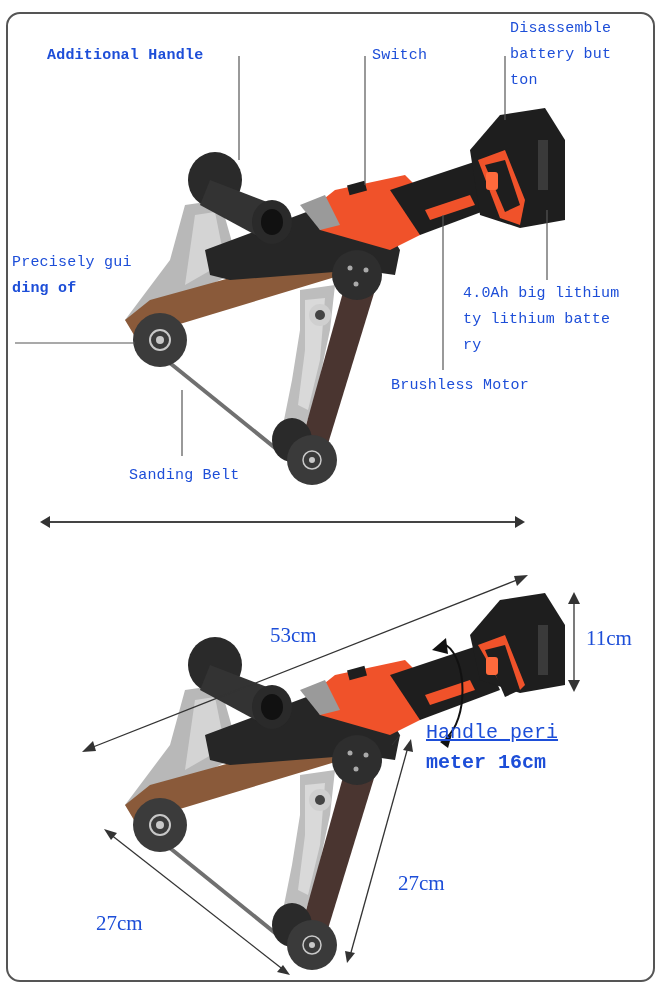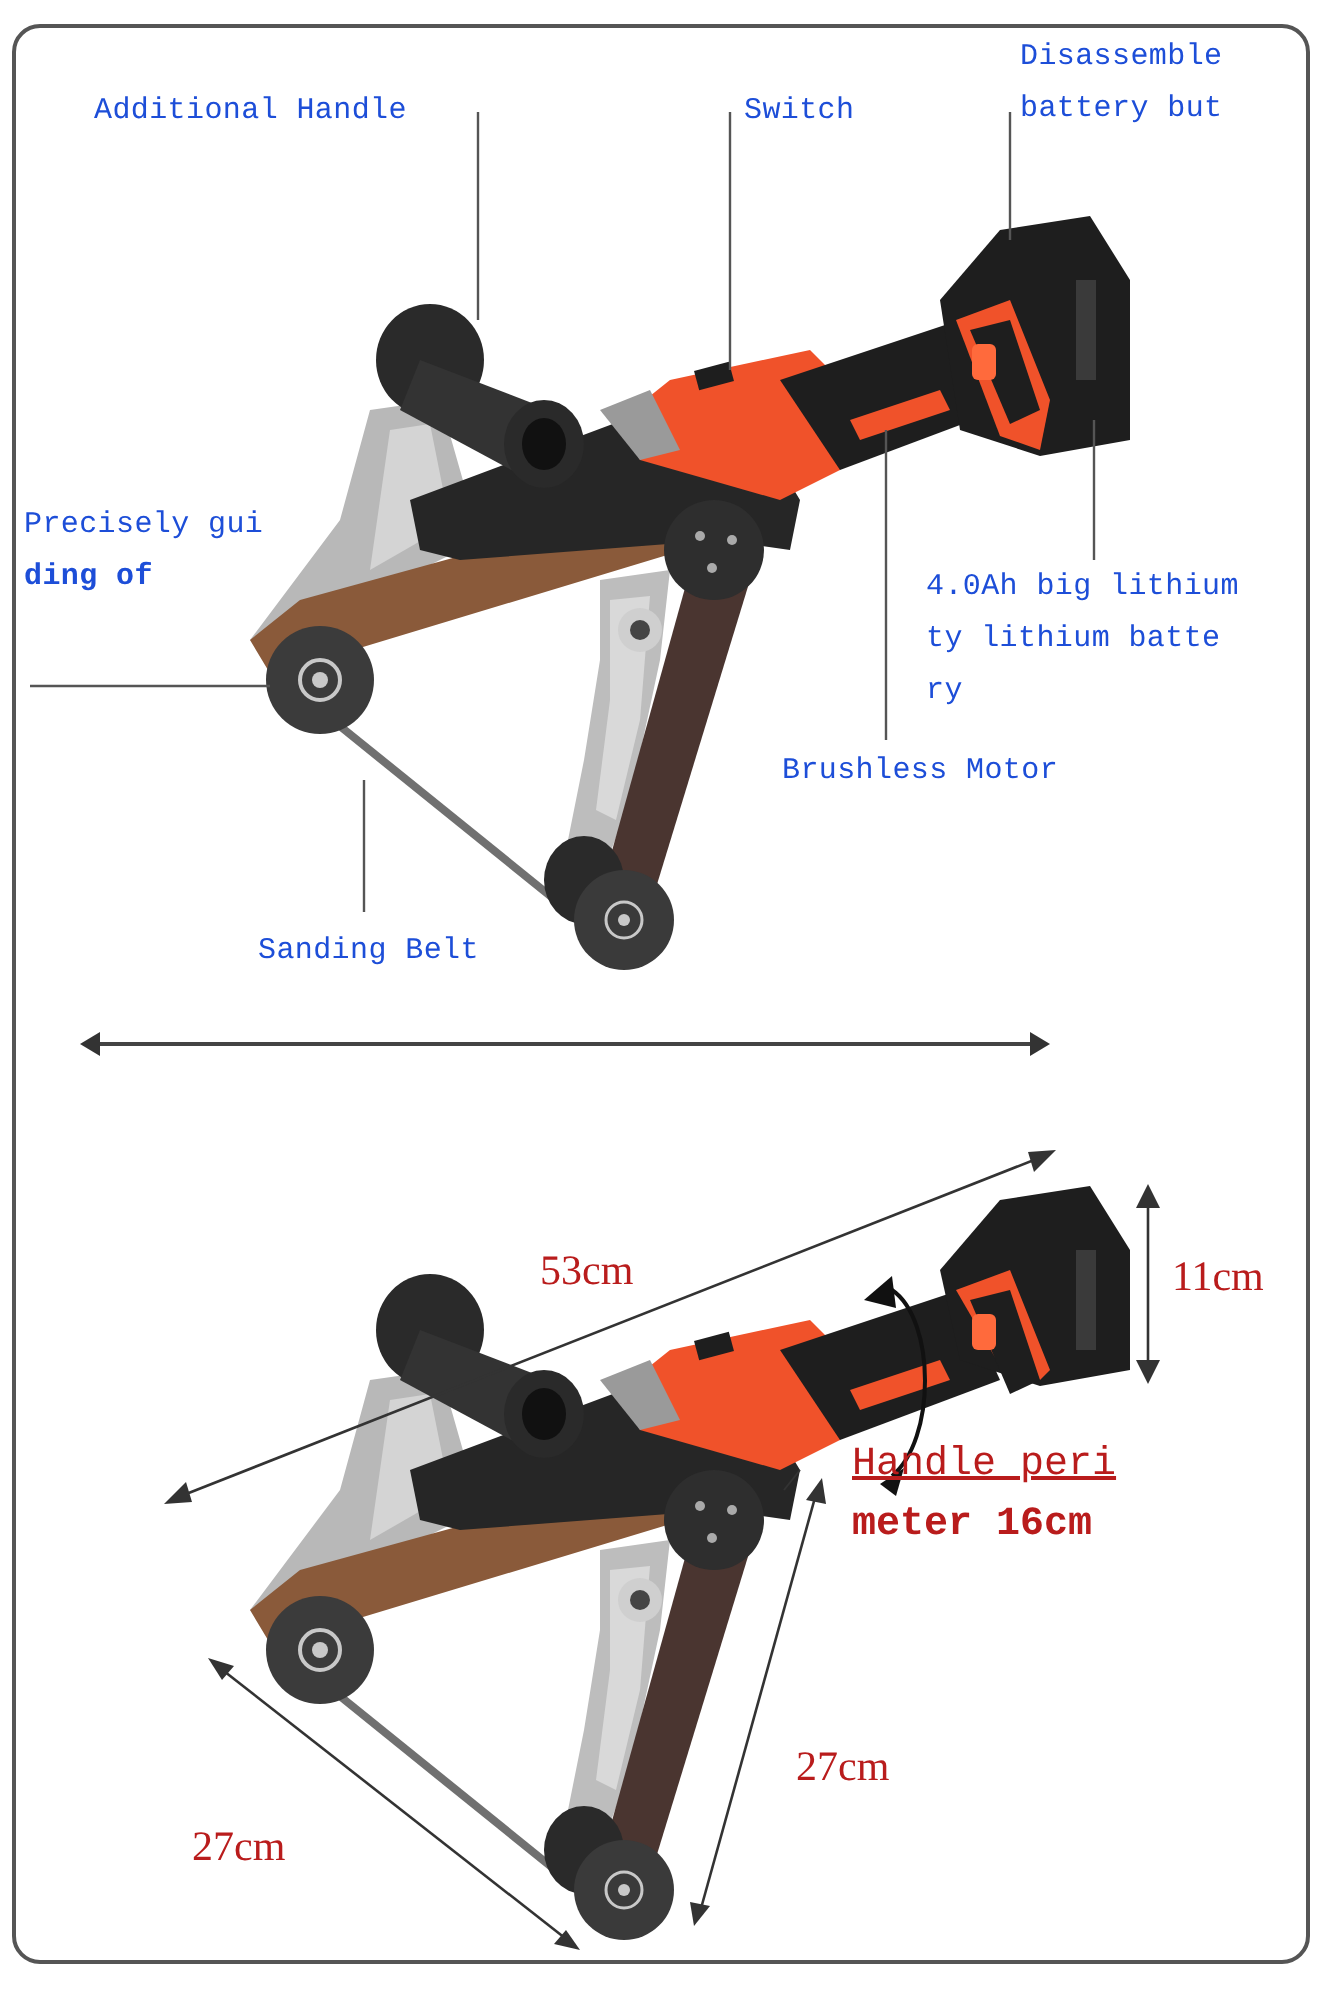--- a/index.html
+++ b/index.html
@@ -2,21 +2,21 @@
 <html><head>
 <meta charset="utf-8">
 <style>
   html, body { margin: 0; padding: 0; background: #ffffff; }
   body { width: 663px; height: 1000px; position: relative; overflow: hidden;
          font-family: "Liberation Mono", "DejaVu Sans Mono", monospace; color: #3a3a3a; }
   .frame { position: absolute; left: 6px; top: 12px; width: 649px; height: 970px;
            border: 2px solid #555; border-radius: 14px; box-sizing: border-box; background: #fff; }
   .label { position: absolute; font-size: 15px; line-height: 26px; color: #1d4ed8;
            white-space: pre; letter-spacing: 0.2px; }
-  .dim { position: absolute; font-size: 21px; line-height: 26px; color: #b91c1c;
+  .dim { position: absolute; font-size: 21px; line-height: 26px; color: #1d4ed8;
          font-family: "Liberation Serif", "DejaVu Serif", serif; }
   .dim-big { font-family: "Liberation Mono", "DejaVu Sans Mono", monospace; font-size: 20px; }
   svg.overlay { position: absolute; left: 0; top: 0; width: 663px; height: 1000px; }
 </style>
 </head>
 <body>
 
 <div class="frame"></div>
 
 <svg class="overlay" viewBox="0 0 663 1000">
@@ -144,25 +144,26 @@
     <polygon points="347,963 345,951 355,953" fill="#333"></polygon>
     <line x1="392" y1="745" x2="400" y2="735" stroke="#333" stroke-width="1"></line>
   </g>
   <g>
     <line x1="110" y1="834" x2="285" y2="971" stroke="#333" stroke-width="1.3"></line>
     <polygon points="104,829 117,833 111,840" fill="#333"></polygon>
     <polygon points="290,975 277,972 283,965" fill="#333"></polygon>
   </g>
 </svg>
 
-<div class="label" style="left:47px; top:43px;">Additional Handle</div>
+<div class="label" style="left:47px; top:43px;font-weight:bold;">Additional Handle</div>
 <div class="label" style="left:372px; top:43px;">Switch</div>
 <div style="position:absolute; left:510px; top:16px;">
   <div class="label" style="position:relative;">Disassemble</div>
   <div class="label" style="position:relative;">battery but</div>
+  <div class="label" style="position:relative;">ton</div>
 </div>
 <div style="position:absolute; left:12px; top:250px;">
   <div class="label" style="position:relative;">Precisely gui</div>
   <div class="label" style="position:relative;font-weight:bold;">ding of</div>
 </div>
 <div style="position:absolute; left:463px; top:281px;">
   <div class="label" style="position:relative;">4.0Ah big lithium</div>
   <div class="label" style="position:relative;">ty lithium batte</div>
   <div class="label" style="position:relative;">ry</div>
 </div>

